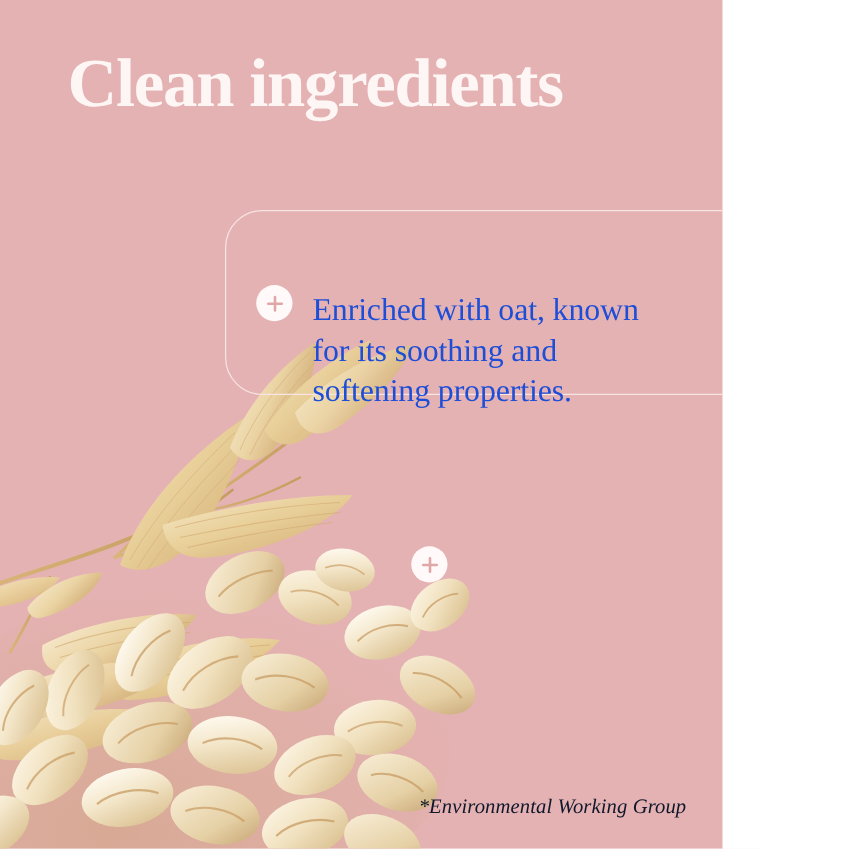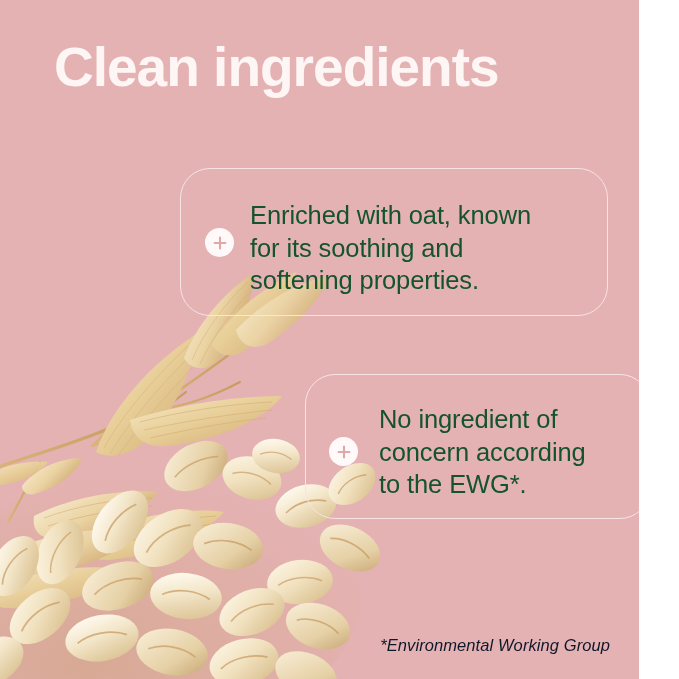--- a/index.html
+++ b/index.html
@@ -2,25 +2,25 @@
 <html><head>
 <meta charset="utf-8">
 <style>
   html, body {
     margin: 0;
     padding: 0;
     background: #ffffff;
   }
   #stage {
     position: relative;
-    width: 639px;
+    width: 578px;
     height: 679px;
     overflow: hidden;
     background: #e5b2b3;
-    font-family: Liberation Sans, sans-serif;
+    font-family: Liberation Serif, serif;
     -webkit-font-smoothing: antialiased;
   }
 
   
   #oat-photo {
     position: absolute;
     left: 0;
     top: 270px;
     width: 400px;
     height: 409px;
@@ -57,26 +57,27 @@
   }
   #card-ewg {
     left: 305px;
     top: 374px;
     width: 345px;
     height: 145px;
   }
 
   .card-text {
     position: absolute;
-    color: #14532d;
+    color: #1d4ed8;
     font-size: 25.5px;
     line-height: 32.5px;
     font-weight: 400;
     letter-spacing: -0.004em;
     white-space: pre-line;
+    margin-top: 33px;
   }
   #card-oat .card-text {
     left: 69px;
     top: 30px;
     width: 350px;
   }
   #card-ewg .card-text {
     left: 73px;
     top: 28px;
     width: 268px;
@@ -328,25 +329,20 @@
     <div class="card-text">Enriched with oat, known
 for its soothing and
 softening properties.</div>
   </div>
   <div class="plus-badge" id="badge-oat">
     <svg width="14" height="14" viewBox="0 0 14 14" aria-hidden="true">
       <path d="M7 1.6 V12.4 M1.6 7 H12.4" stroke="#e0a7a8" stroke-width="2.1" stroke-linecap="round"></path>
     </svg>
   </div>
 
-  <div class="card" id="card-ewg">
-    <div class="card-text">No ingredient of
-concern according
-to the EWG*.</div>
-  </div>
   <div class="plus-badge" id="badge-ewg">
     <svg width="14" height="14" viewBox="0 0 14 14" aria-hidden="true">
       <path d="M7 1.6 V12.4 M1.6 7 H12.4" stroke="#e0a7a8" stroke-width="2.1" stroke-linecap="round"></path>
     </svg>
   </div>
 
   <div id="footnote">*Environmental Working Group</div>
 
 </div>
 

